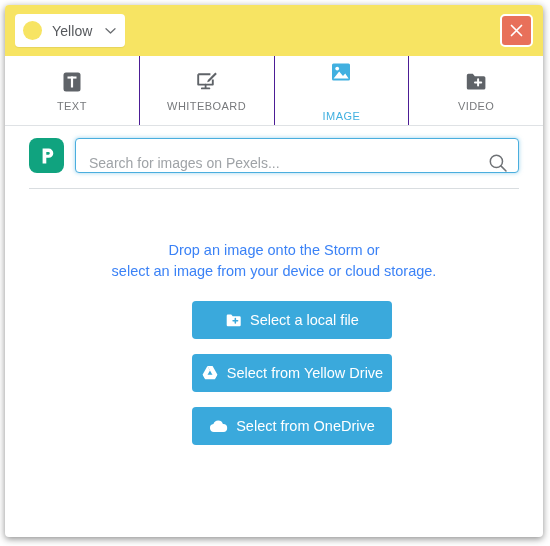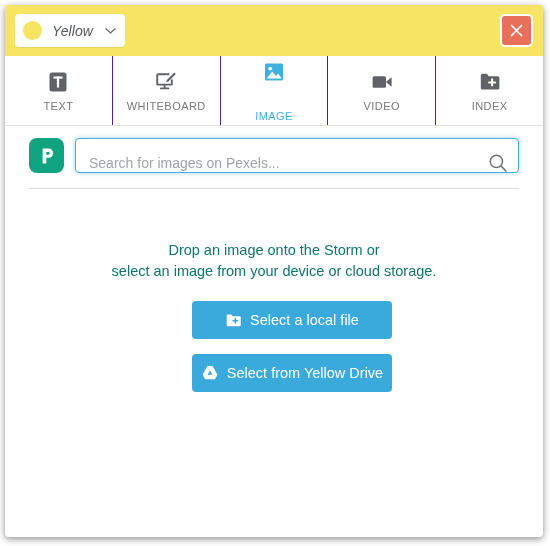--- a/index.html
+++ b/index.html
@@ -50,21 +50,20 @@
     height: 33px;
     min-width: 105px;
     background: #ffffff;
     border-radius: 4px;
     display: flex;
     align-items: center;
     padding: 0 9px 0 8px;
     box-sizing: border-box;
     cursor: pointer;
     box-shadow: 0 1px 1px rgba(0,0,0,0.07);
-    font-style: italic;
   }
   .swatch {
     width: 19px;
     height: 19px;
     border-radius: 50%;
     background: #f7e463;
     flex: 0 0 auto;
   }
   .color-name {
     margin-left: 10px;
@@ -180,21 +179,21 @@
     flex: 1 1 auto;
     position: relative;
   }
   .drop-text {
     position: absolute;
     left: 0;
     right: 0;
     top: 51px;
     text-align: center;
     font-size: 14.5px;
-    color: #0f766e;
+    color: #3b82f6;
     line-height: 21px;
   }
   .btn-stack {
     position: absolute;
     left: 0;
     right: 0;
     top: 112px;
     display: flex;
     flex-direction: column;
     align-items: center;
@@ -273,39 +272,30 @@
         <span class="tab-icon">
           <svg width="24" height="24" viewBox="0 0 24 24">
             <rect x="3" y="3.5" width="18" height="17" rx="1.5" fill="#41b0e0"></rect>
             <circle cx="8.2" cy="8.6" r="1.9" fill="#ffffff"></circle>
             <path d="M4.6 18.6 L10.2 11.4 L14 16 L16.2 13.4 L19.6 18.6 Z" fill="#ffffff"></path>
           </svg>
         </span>
         <span class="tab-label">IMAGE</span>
       </div>
 
-      <div class="tab">
-        <span class="tab-icon">
-          <svg width="24" height="24" viewBox="0 0 24 24">
-            <rect x="2.6" y="6.2" width="13.4" height="11.6" rx="1.6" fill="#5f6368"></rect>
-            <path d="M16.4 11.4 L21.6 7.2 v9.6 L16.4 12.6 Z" fill="#5f6368"></path>
-          </svg>
-        </span>
-        <span class="tab-label">VIDEO</span>
-      </div>
 
 
       <div class="tab">
         <span class="tab-icon">
           <svg width="24" height="24" viewBox="0 0 24 24">
             <path d="M2.8 5.4 a1.6 1.6 0 0 1 1.6-1.6 h4.4 l2 2.4 h9 a1.6 1.6 0 0 1 1.6 1.6 v10.2 a1.6 1.6 0 0 1 -1.6 1.6 h-15.4 a1.6 1.6 0 0 1 -1.6 -1.6 z" fill="#5f6368"></path>
             <path d="M14.1 9.3 v6.2 M11 12.4 h6.2" stroke="#ffffff" stroke-width="2" stroke-linecap="round"></path>
           </svg>
         </span>
-        <span class="tab-label">INDEX</span>
+        <span class="tab-label">VIDEO</span>
       </div>
     </div>
 
     <div class="search-row">
       <div class="pexels-logo">
         <svg width="22" height="22" viewBox="0 0 22 22">
           <path d="M6.6 3.6 h6.1 a4.6 4.6 0 0 1 0 9.2 h-2.4 v5.6 h-3.7 z M10.3 6.9 v2.8 h2.1 a1.4 1.4 0 0 0 0 -2.8 z" fill="#ffffff"></path>
         </svg>
       </div>
       <div class="search-box">
@@ -344,17 +334,25 @@
           <span class="btn-icon">
             <svg width="18" height="16" viewBox="0 0 24 21">
               <path d="M8.6 1.1 L15.4 1.1 L21.8 12.4 L18.4 18.4 Z" fill="#ffffff"></path>
               <path d="M8.6 1.1 L2.2 12.4 L5.6 18.4 L12 7.1 Z" fill="#ffffff"></path>
               <path d="M2.2 12.9 L21.8 12.9 L18.4 18.9 L5.6 18.9 Z" fill="#ffffff"></path>
             </svg>
           </span>
           <span class="btn-text">Select from Yellow Drive</span>
         </button>
 
+        <button class="action-btn">
+          <span class="btn-icon">
+            <svg width="19" height="14" viewBox="0 0 24 17">
+              <path d="M6.2 16 a5 5 0 0 1 -0.6 -9.96 A6.3 6.3 0 0 1 17.6 5.9 a4.9 4.9 0 0 1 0.6 10.1 z" fill="#ffffff"></path>
+            </svg>
+          </span>
+          <span class="btn-text">Select from OneDrive</span>
+        </button>
       </div>
     </div>
 
   </div>
 </div>
 
 </body></html>

